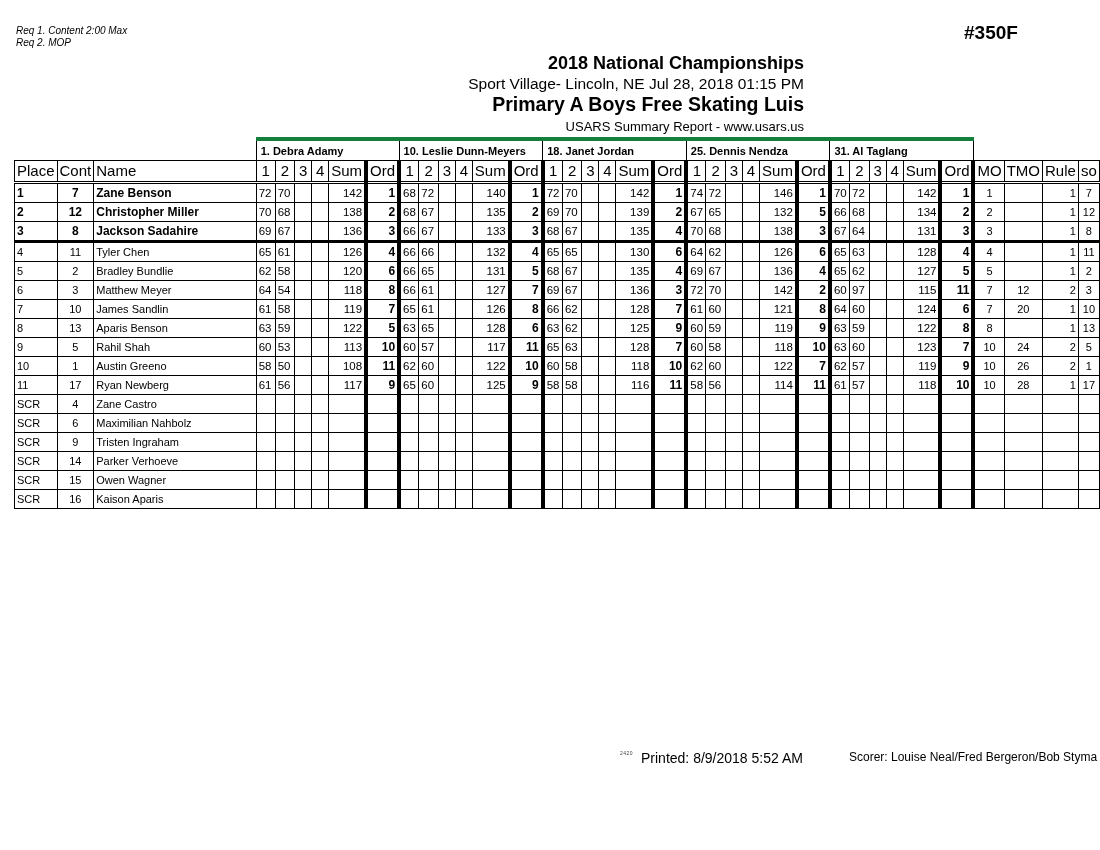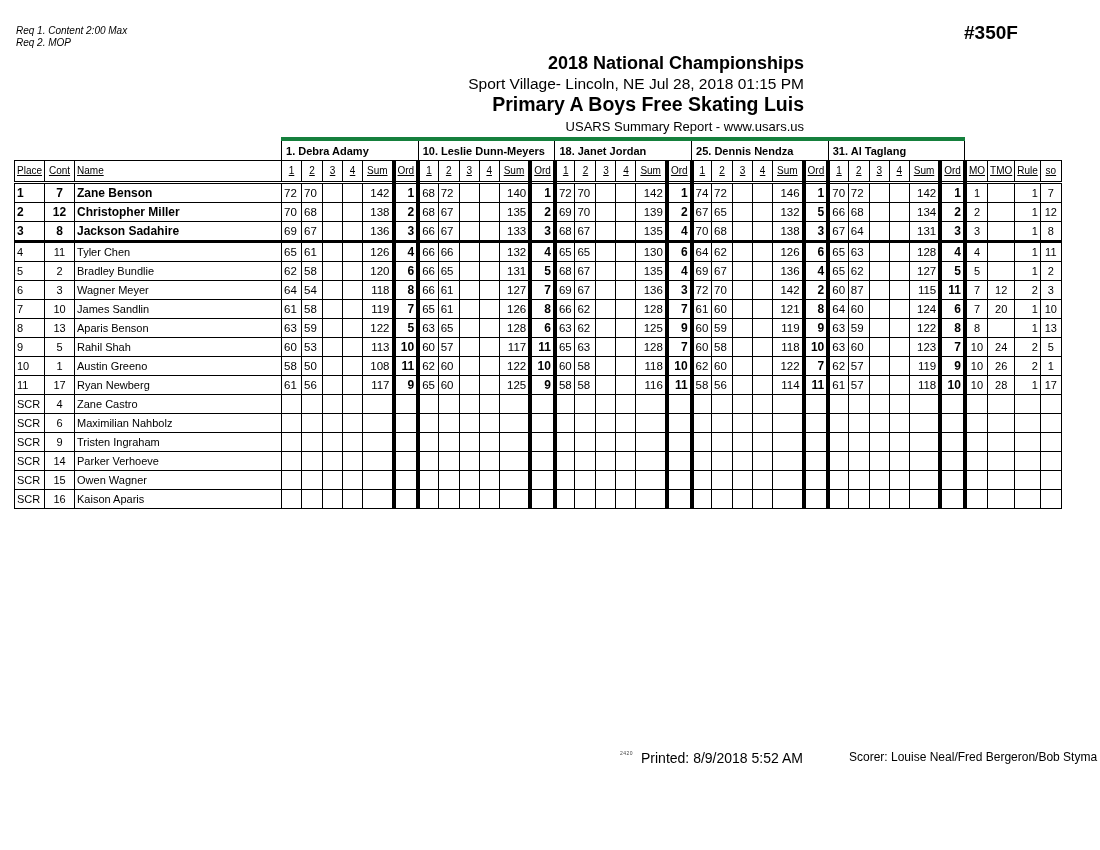--- a/index.html
+++ b/index.html
@@ -10,21 +10,21 @@
   .h-title { font-size:18px; font-weight:bold; line-height:21px; }
   .h-venue { font-size:15.5px; line-height:19px; }
   .h-event { font-size:19.5px; font-weight:bold; line-height:23px; }
   .h-report { font-size:13px; line-height:21px; }
 
   table.sheet { position:absolute; left:14px; top:137px; border-collapse:collapse; table-layout:fixed; font-size:11px; }
   table.sheet td { border:1px solid #000; padding:0 2px; height:18px; line-height:18px; white-space:nowrap; overflow:hidden; }
   tr.judges td { height:19px; font-size:11px; }
   tr.judges td.blank { border:none; }
   tr.judges td.judge { border-top:4px solid #15803d; border-left:1px solid #000; border-right:1px solid #000; border-bottom:none; padding-left:4px;font-weight:bold; }
-  tr.colhead td { font-size:10px; height:20px; text-align:center; border-bottom:3px double #000;text-decoration:underline; }
+  tr.colhead td { font-size:15px; height:20px; text-align:center; border-bottom:3px double #000; }
   tr.colhead td.lh { text-align:left; }
   td.c { text-align:center; }
   td.r { text-align:right; }
   td.ord { font-weight:bold; text-align:right; font-size:12px; padding-right:2px; }
   td.thickR { border-right:4px solid #000 !important; }
   tr.top td.pl, tr.top td.ct, tr.top td.nm { font-weight:bold; font-size:12px; }
   tr.sep td { border-bottom:3px solid #000; }
   td.sc { font-size:11.5px; padding:0 1px; }
   .footer-code { position:absolute; left:620px; top:750px; font-size:5px; color:#444; letter-spacing:0.5px; }
   .printed { position:absolute; left:641px; top:750px; font-size:14px; }
@@ -327,21 +327,21 @@
         <td class="sc r thickR">127</td>
         <td class="ord thickR">5</td>
         <td class="c">5</td>
         <td class="c"></td>
         <td class="r">1</td>
         <td class="c">2</td>
       </tr>
       <tr>
         <td class="pl">6</td>
         <td class="ct c">3</td>
-        <td class="nm">Wagner Meyer</td>
+        <td class="nm">Matthew Meyer</td>
         <td class="sc">64</td>
         <td class="sc">54</td>
         <td class="sc"></td>
         <td class="sc"></td>
         <td class="sc r thickR">118</td>
         <td class="ord thickR">8</td>
         <td class="sc">66</td>
         <td class="sc">61</td>
         <td class="sc"></td>
         <td class="sc"></td>
@@ -353,21 +353,21 @@
         <td class="sc"></td>
         <td class="sc r thickR">136</td>
         <td class="ord thickR">3</td>
         <td class="sc">72</td>
         <td class="sc">70</td>
         <td class="sc"></td>
         <td class="sc"></td>
         <td class="sc r thickR">142</td>
         <td class="ord thickR">2</td>
         <td class="sc">60</td>
-        <td class="sc">87</td>
+        <td class="sc">97</td>
         <td class="sc"></td>
         <td class="sc"></td>
         <td class="sc r thickR">115</td>
         <td class="ord thickR">11</td>
         <td class="c">7</td>
         <td class="c">12</td>
         <td class="r">2</td>
         <td class="c">3</td>
       </tr>
       <tr>

